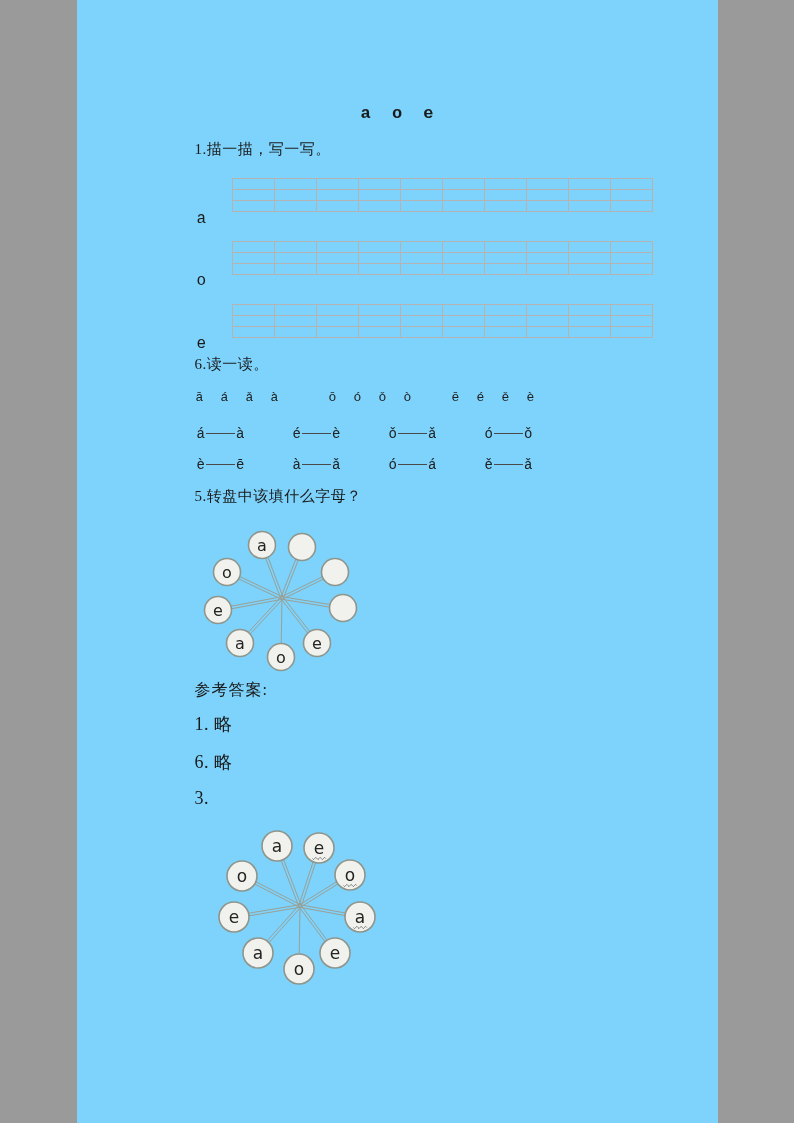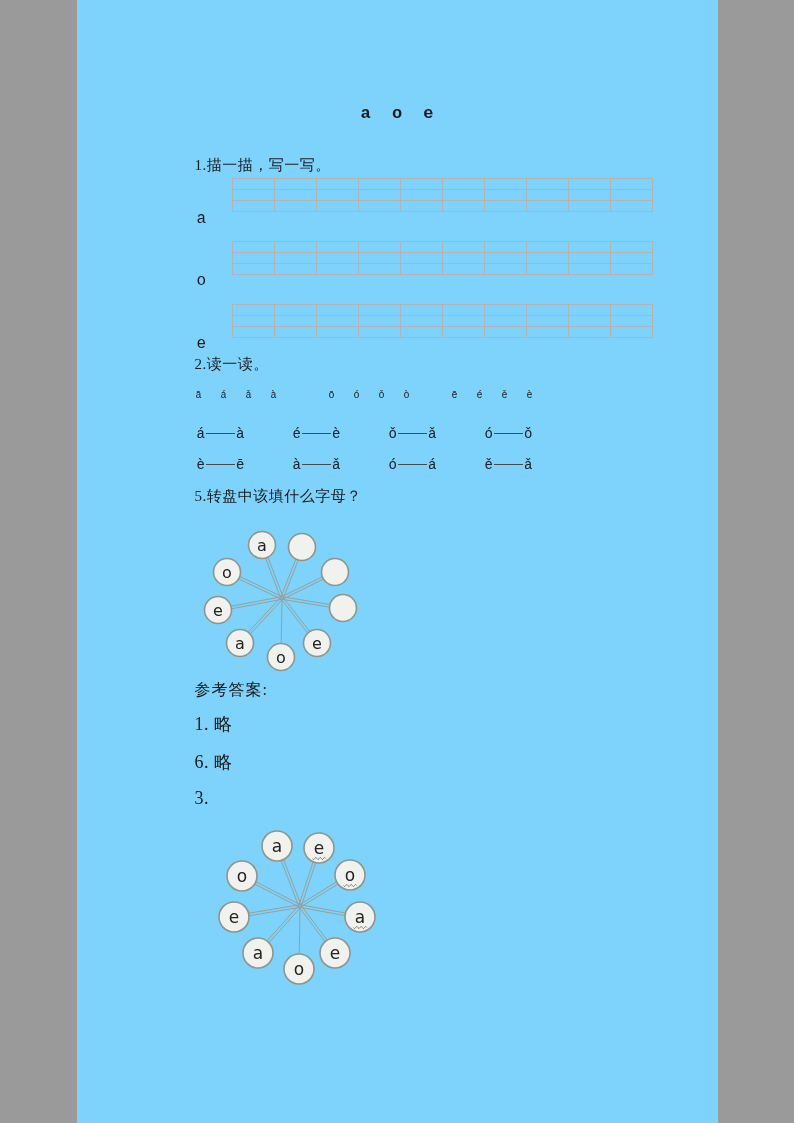--- a/index.html
+++ b/index.html
@@ -7,37 +7,37 @@
     position:relative;width:641px;height:1123px;margin:0 auto;
     background:#7dd3fc;color:#1a1a1a;overflow:hidden;
     font-family:"Liberation Serif","DejaVu Serif",serif;
   }
   .title{
     position:absolute;top:104px;left:0;width:100%;text-align:center;
     font-weight:bold;font-size:17px;word-spacing:11px;
     font-family:"Liberation Mono","DejaVu Sans Mono",monospace;
   }
   .heading{position:absolute;font-size:15px;letter-spacing:.5px;white-space:nowrap;}
-  #h1{left:118px;top:156px;}
+  #h1{left:118px;top:140px;}
   #h2{left:118px;top:355px;}
   #h3{left:118px;top:487px;}
   .writing-grid{
     position:absolute;left:155px;display:grid;
     grid-template-columns:repeat(10,42px);grid-auto-rows:11px;
     border-top:1px solid #b3b3b3;border-left:1px solid #b3b3b3;
   }
   .writing-grid>div{border-right:1px solid #b3b3b3;border-bottom:1px solid #b3b3b3;}
   #grid-a{top:178px;} #grid-o{top:241px;} #grid-e{top:304px;}
   .grid-label{
     position:absolute;left:120px;font-size:16px;
     font-family:"Liberation Mono","DejaVu Sans Mono",monospace;
   }
   #label-a{top:210px;} #label-o{top:272px;} #label-e{top:335px;}
   .tone-row{
-    position:absolute;left:119px;top:390px;font-size:10px;white-space:nowrap;
+    position:absolute;left:119px;top:390px;font-size:13px;white-space:nowrap;
     font-family:"Liberation Mono","DejaVu Sans Mono",monospace;color:#222;
   }
   .tone-row .tl{display:inline-block;width:25px;}
   .tone-row .grp1{margin-right:33px;}
   .tone-row .grp2{margin-right:23px;}
   .pair-row{
     position:absolute;left:120px;font-size:14px;white-space:nowrap;
     font-family:"Liberation Mono","DejaVu Sans Mono",monospace;color:#222;
   }
   #pairs-1{top:426px;} #pairs-2{top:457px;}
@@ -164,21 +164,21 @@
       <div></div>
       <div></div>
       <div></div>
       <div></div>
       <div></div>
       <div></div>
       <div></div>
     </div>
   <span class="grid-label" id="label-e">e</span>
 
-  <div class="heading" id="h2">2.读一读。</div>
+  <div class="heading" id="h2">6.读一读。</div>
 
   <div class="tone-row">
     <span class="grp1"><span class="tl">ā</span><span class="tl">á</span><span class="tl">ǎ</span><span class="tl">à</span></span><span class="grp2"><span class="tl">ō</span><span class="tl">ó</span><span class="tl">ǒ</span><span class="tl">ò</span></span><span><span class="tl">ē</span><span class="tl">é</span><span class="tl">ě</span><span class="tl">è</span></span>
   </div>
 
   <div class="pair-row" id="pairs-1">
     <span class="pair"><span>á</span><span class="dash"></span><span>à</span></span><span class="pair"><span>é</span><span class="dash"></span><span>è</span></span><span class="pair"><span>ǒ</span><span class="dash"></span><span>ǎ</span></span><span class="pair"><span>ó</span><span class="dash"></span><span>ǒ</span></span>
   </div>
 
   <div class="pair-row" id="pairs-2">

